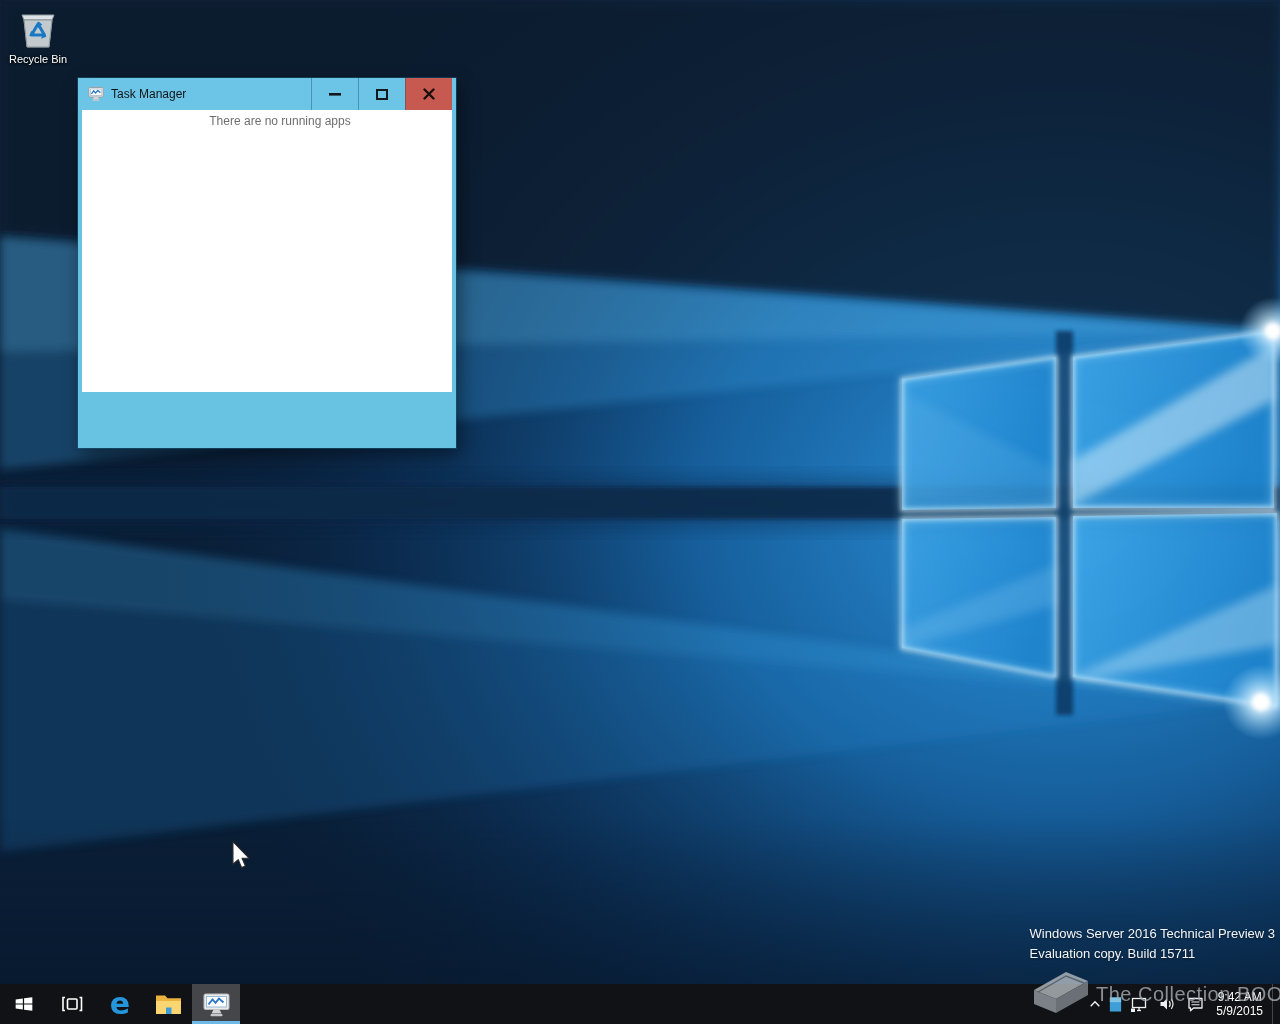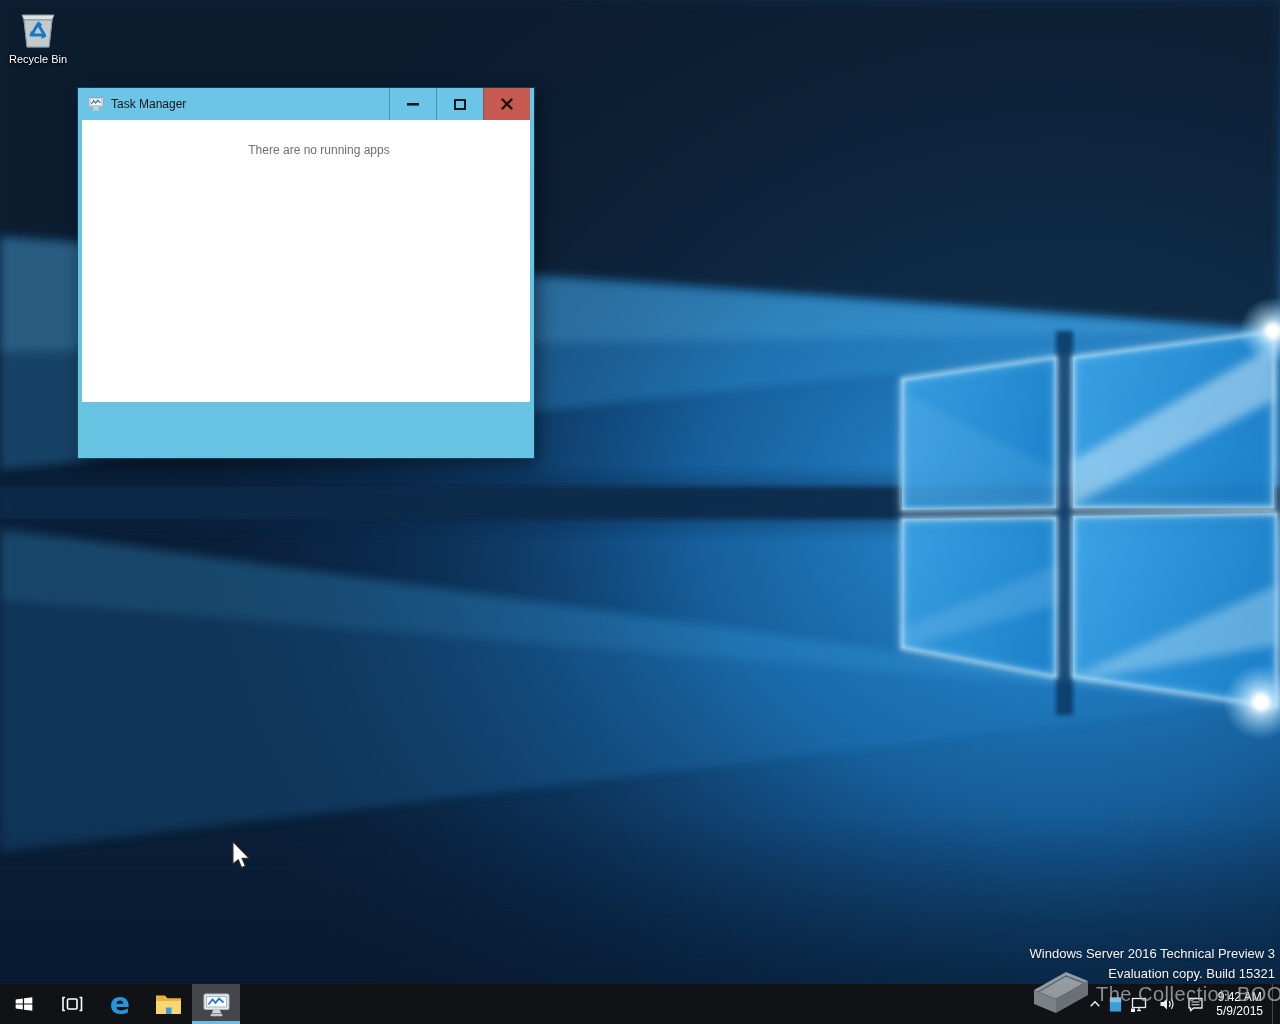--- a/index.html
+++ b/index.html
@@ -10,40 +10,40 @@
   
   .wallpaper { position:absolute; left:0; top:0; width:1280px; height:1024px; display:block; }
 
   
   .desktop-icon { position:absolute; left:6px; top:5px; width:64px; text-align:center; cursor:default; z-index:5; }
   .desktop-icon svg { display:block; margin:0 auto; }
   .icon-label { margin-top:2px; font-size:11px; color:#fff; line-height:13px;
                 text-shadow:0 1px 2px rgba(0,0,0,.9), 0 0 3px rgba(0,0,0,.7); }
 
   
-  .tm-window { position:absolute; left:78px; top:88px; width:456px; height:370px;
+  .tm-window { position:absolute; left:78px; top:78px; width:378px; height:370px;
                background:#68c2e2; z-index:20;
                box-shadow:0 0 0 1px rgba(22,88,116,.55), 4px 7px 18px rgba(0,0,0,.45); }
   .tm-titlebar { position:relative; height:32px; background:#6cc5e6; display:flex; align-items:center;
                  padding-left:10px; }
   .tm-title { font-size:12px; color:#101418; margin-left:7px; }
   .tm-controls { position:absolute; right:4px; top:0; height:32px; display:flex; }
   .tm-ctrl { width:47px; height:32px; display:flex; align-items:center; justify-content:center;
              border-left:1px solid rgba(22,88,116,.45); cursor:default; }
   .tm-ctrl.close { background:#c75a50; }
   .tm-client { position:absolute; left:4px; right:4px; top:32px; height:282px; background:#fff; }
-  .tm-empty { padding-top:23px; text-align:center; font-size:12px; color:#6f6f6f;margin-left:26px; }
+  .tm-empty { padding-top:4px; text-align:center; font-size:12px; color:#6f6f6f;margin-left:26px; }
   .tm-footer { position:absolute; left:4px; right:4px; top:314px; height:48px; background:#fff;
                border-top:1px solid #dadada; display:flex; align-items:center; padding:0 12px; }
   .tm-more { display:flex; align-items:center; gap:8px; font-size:13px; color:#1b1b1b; }
   .tm-endtask { margin-left:auto; width:84px; height:23px; background:#f6f6f6; border:1px solid #bcbcbc;
                 color:#9d9d9d; font-size:12px; font-family:"Liberation Sans", sans-serif; }
 
   
-  .eval-watermark { position:absolute; right:5px; top:944px; text-align:right; z-index:12;
+  .eval-watermark { position:absolute; right:5px; top:924px; text-align:left; z-index:12;
                     color:rgba(255,255,255,.96); font-size:13px; line-height:20px;
                     text-shadow:0 1px 2px rgba(0,0,0,.45); }
 
   
   .taskbar { position:absolute; left:0; bottom:0; width:1280px; height:40px; background:#101215;
              display:flex; align-items:stretch; z-index:40; }
   .tb-btn { width:48px; display:flex; align-items:center; justify-content:center; cursor:default; }
   .tb-btn.active { background:#45464a; box-shadow:inset 0 -3px 0 #6fb9e8; }
   .tb-spacer { flex:1; }
   .tray { display:flex; align-items:center; height:100%; }
@@ -183,21 +183,21 @@
         </div>
       </div>
     </div>
     <div class="tm-client">
       <div class="tm-empty">There are no running apps</div>
     </div>
   </div>
 
   <div class="eval-watermark">
     <div>Windows Server 2016 Technical Preview 3</div>
-    <div>Evaluation copy. Build 15321</div>
+    <div>Evaluation copy. Build 15711</div>
   </div>
 
   <div class="taskbar">
     <div class="tb-btn">
       <svg width="20" height="20" viewBox="0 0 24 24">
         <path d="M2,6.6 L10.6,5.4 V11.4 H2 Z" fill="#ffffff"></path>
         <path d="M12.1,5.2 L22,3.8 V11.4 H12.1 Z" fill="#ffffff"></path>
         <path d="M2,12.6 H10.6 V18.6 L2,17.4 Z" fill="#ffffff"></path>
         <path d="M12.1,12.6 H22 V20.2 L12.1,18.8 Z" fill="#ffffff"></path>
       </svg>

